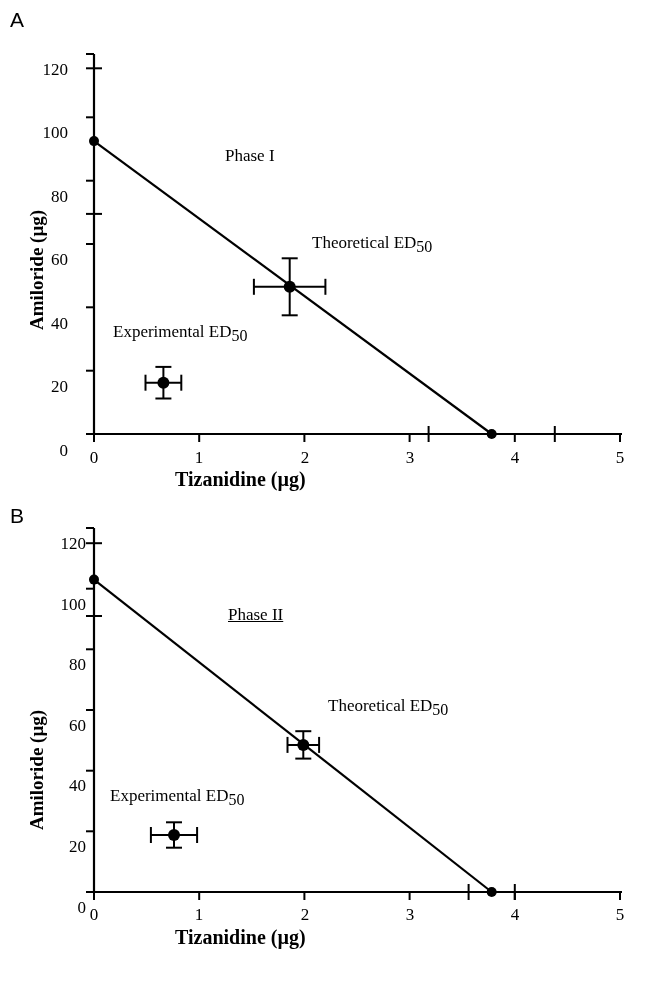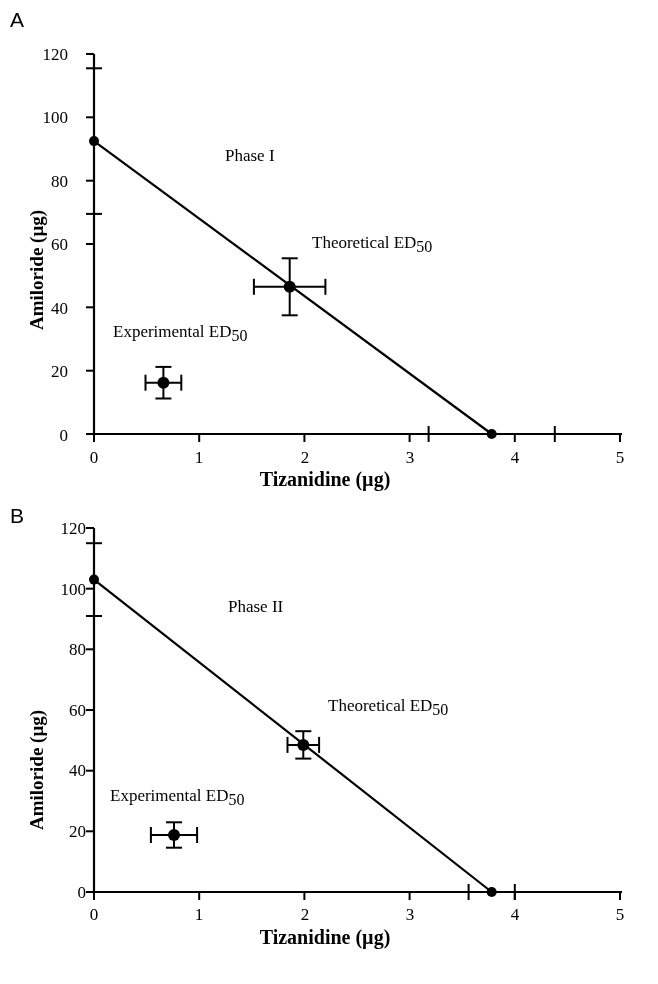--- a/index.html
+++ b/index.html
@@ -45,29 +45,28 @@
     transform: rotate(-90deg);
     transform-origin: left top;
     white-space: nowrap;
   }
   .axis-label-x {
     position: absolute;
     font-family: "Liberation Serif", serif;
     font-weight: bold;
     font-size: 20px;
     white-space: nowrap;
-    text-align: center;
   }
   .tick-label {
     position: absolute;
     font-family: "Liberation Serif", serif;
     font-size: 17px;
     white-space: nowrap;
   }
-  .tick-label.y { text-align: right; }
+  .tick-label.y { text-align: right; margin-top: 15px; }
   .tick-label.x { text-align: center; }
   .annot {
     position: absolute;
     font-family: "Liberation Serif", serif;
     font-size: 17px;
     white-space: nowrap;
   }
   .annot sub {
     font-size: 16px;
     vertical-align: -0.25em;
@@ -188,21 +187,21 @@
   <div class="tick-label y" style="left:38px; top:322px; width:48px;">20</div>
   <div class="tick-label y" style="left:38px; top:383px; width:48px;">0</div>
 
   <div class="tick-label x" style="left:74px; top:405px; width:40px;">0</div>
   <div class="tick-label x" style="left:179px; top:405px; width:40px;">1</div>
   <div class="tick-label x" style="left:285px; top:405px; width:40px;">2</div>
   <div class="tick-label x" style="left:390px; top:405px; width:40px;">3</div>
   <div class="tick-label x" style="left:495px; top:405px; width:40px;">4</div>
   <div class="tick-label x" style="left:600px; top:405px; width:40px;">5</div>
 
-  <div class="annot" style="left:228px; top:97px;">Phase II</div>
+  <div class="annot" style="left:228px; top:105px;text-decoration:underline;">Phase II</div>
 
   <div class="annot" style="left:328px; top:196px;">
     <span>Theoretical ED</span><sub>50</sub>
   </div>
 
   <div class="annot" style="left:110px; top:286px;">
     <span>Experimental ED</span><sub>50</sub>
   </div>
 
   <svg class="chart" width="658" height="484">

